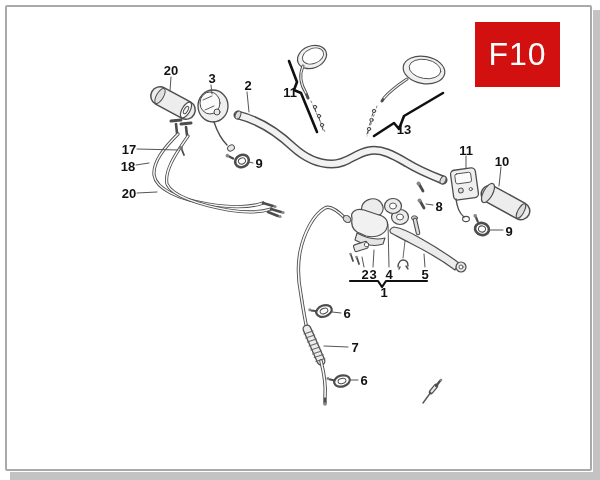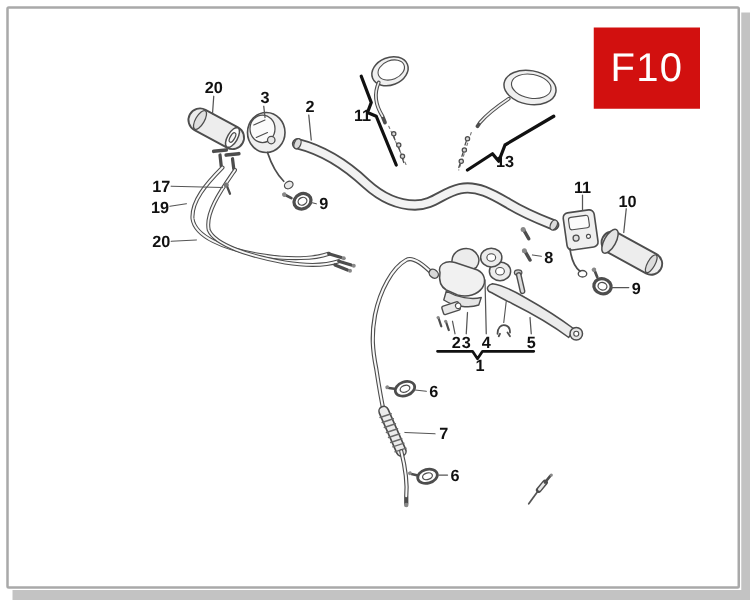--- a/index.html
+++ b/index.html
@@ -270,15 +270,15 @@
   <span class="co" style="left:259px;top:163px">9</span>
   <span class="co" style="left:509px;top:231px">9</span>
   <span class="co" style="left:502px;top:161px">10</span>
   <span class="co" style="left:466px;top:150px">11</span>
   <span class="co" style="left:404px;top:129px">13</span>
   <span class="co" style="left:290px;top:92px">11</span>
   <span class="co" style="left:248px;top:85px">2</span>
   <span class="co" style="left:212px;top:78px">3</span>
   <span class="co" style="left:171px;top:70px">20</span>
   <span class="co" style="left:129px;top:149px">17</span>
-  <span class="co" style="left:128px;top:166px">19</span>
+  <span class="co" style="left:128px;top:166px">18</span>
   <span class="co" style="left:129px;top:193px">20</span>
 </div>
 
 </body></html>

